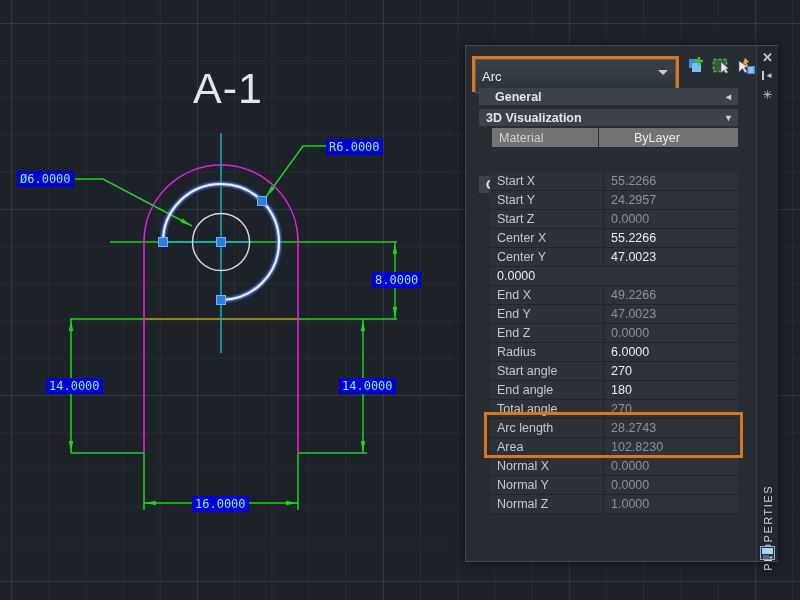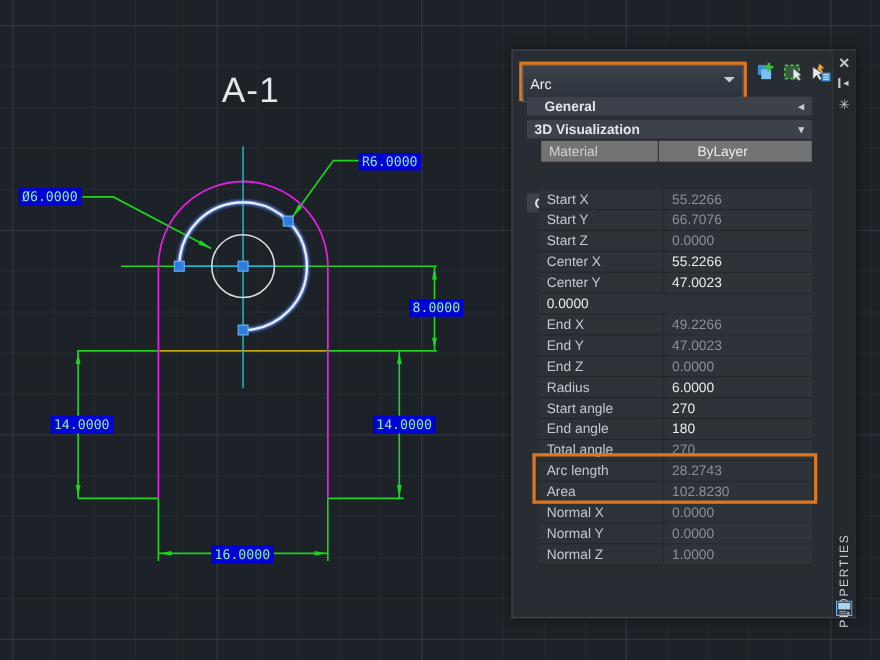--- a/index.html
+++ b/index.html
@@ -11,21 +11,21 @@
       linear-gradient(to bottom, rgba(150,175,205,0.10) 1px, transparent 1px),
       linear-gradient(to right, rgba(255,255,255,0.035) 1px, transparent 1px),
       linear-gradient(to bottom, rgba(255,255,255,0.035) 1px, transparent 1px);
     background-size:186px 186px,186px 186px,37.2px 37.2px,37.2px 37.2px;
     background-position:11px 23px,11px 23px,11px 23px,11px 23px;}
   #geo-svg{position:absolute;left:0;top:0;z-index:1;}
   .dim-label{position:absolute;z-index:2;background:#0000d6;color:#86efac;
     font-family:"DejaVu Sans Mono",monospace;font-size:12px;line-height:14px;
     padding:1px 3px;white-space:nowrap;}
   #view-title{position:absolute;left:186px;top:64px;width:84px;z-index:2;
-    color:#e4e7ea;font-size:32px;text-align:center;letter-spacing:1px;}
+    color:#e4e7ea;font-size:43px;text-align:center;letter-spacing:1px;}
   
   #panel{position:absolute;left:465px;top:45px;width:313px;height:517px;z-index:3;
     background:#282c33;border:1px solid #45494f;box-sizing:border-box;
     box-shadow:0 0 10px rgba(0,0,0,0.55);color:#d6dade;font-size:12.5px;}
   #panel-main{position:absolute;left:0;top:0;width:290px;height:100%;}
   #panel-strip{position:absolute;left:290px;top:0;width:21px;height:100%;
     background:#24282e;border-left:1px solid #3a3e44;}
   #type-select-wrap{position:absolute;left:6px;top:10px;width:201px;height:30px;
     border:3px solid #d9761f;background:#2c323a;}
   #type-select{position:relative;width:100%;height:100%;
@@ -188,21 +188,21 @@
         <span class="arrow">▾</span>
       </div>
 
       <div id="geometry-rows">
           <div class="prop-row">
             <div class="cell label">Start X</div>
             <div class="cell value">55.2266</div>
           </div>
           <div class="prop-row">
             <div class="cell label">Start Y</div>
-            <div class="cell value">66.7076</div>
+            <div class="cell value">24.2957</div>
           </div>
           <div class="prop-row">
             <div class="cell label">Start Z</div>
             <div class="cell value">0.0000</div>
           </div>
           <div class="prop-row editable">
             <div class="cell label">Center X</div>
             <div class="cell value">55.2266</div>
           </div>
           <div class="prop-row editable">

